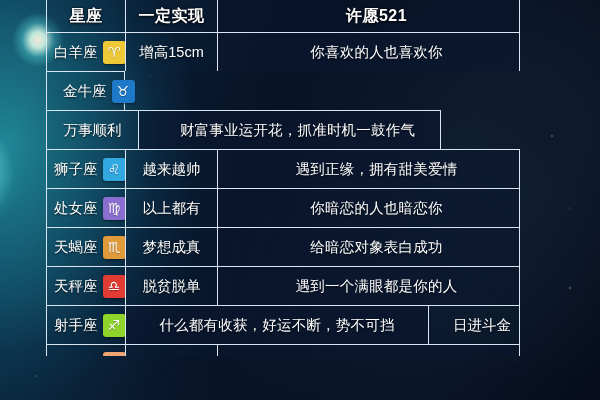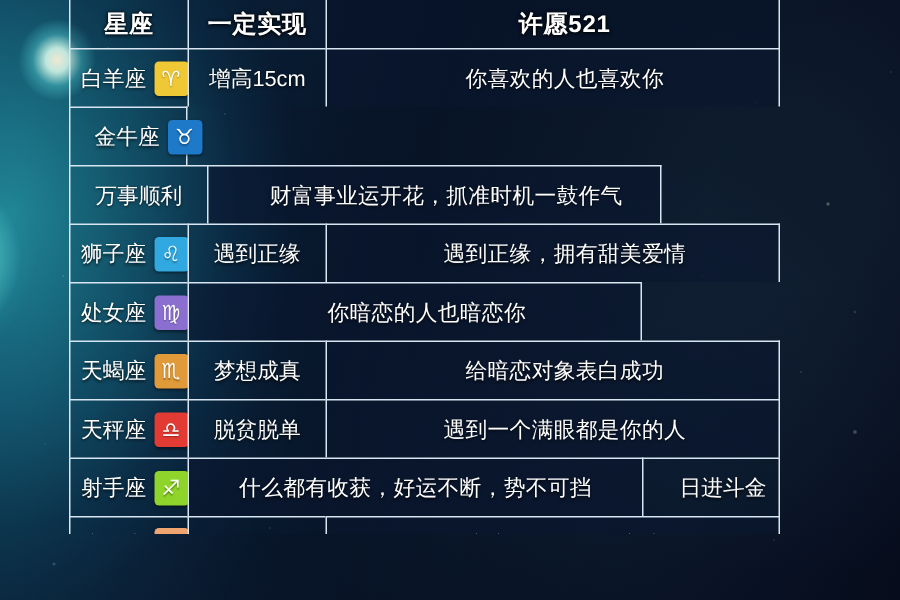--- a/index.html
+++ b/index.html
@@ -142,33 +142,36 @@
           </div>
         </div>
         <div class="row brow">
           <div class="cell c1">
             <span class="sname">狮子座</span>
             <span class="sicon" style="background:#31a8e0">
               <span>♌</span>
             </span>
           </div>
           <div class="cell c2">
-            <span class="wish">遇到正缘</span>
+            <span class="wish">越来越帅</span>
           </div>
           <div class="cell c3">
             <span class="desc">遇到正缘，拥有甜美爱情</span>
           </div>
         </div>
         <div class="row brow">
           <div class="cell c1">
             <span class="sname">处女座</span>
             <span class="sicon" style="background:#8b6fd0">
               <span>♍</span>
             </span>
           </div>
+          <div class="cell c2">
+            <span class="wish">以上都有</span>
+          </div>
           <div class="cell c3">
             <span class="desc">你暗恋的人也暗恋你</span>
           </div>
         </div>
         <div class="row brow">
           <div class="cell c1">
             <span class="sname">天蝎座</span>
             <span class="sicon" style="background:#e09a3a">
               <span>♏</span>
             </span>

